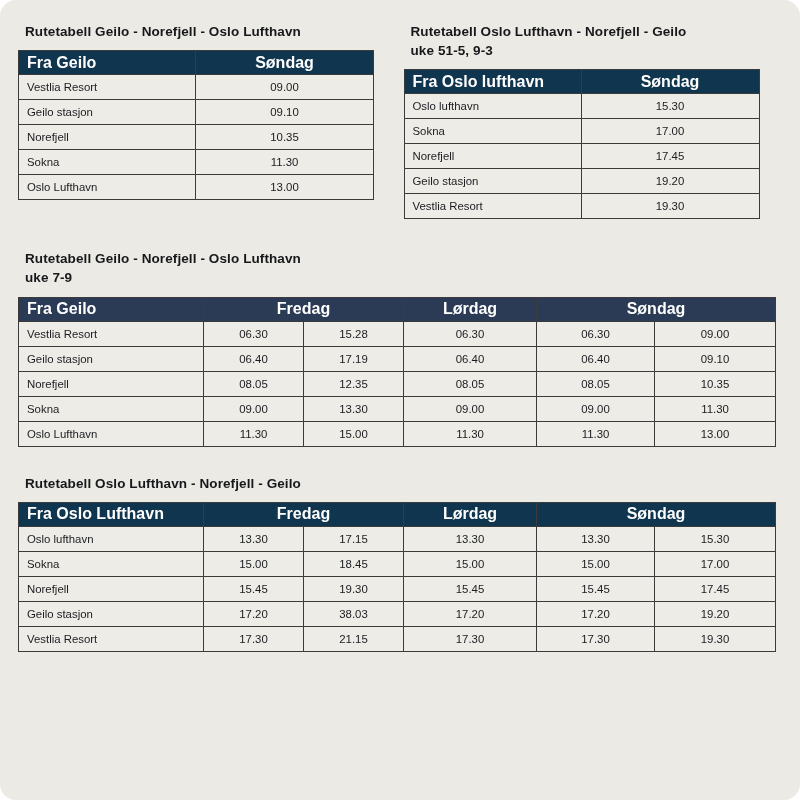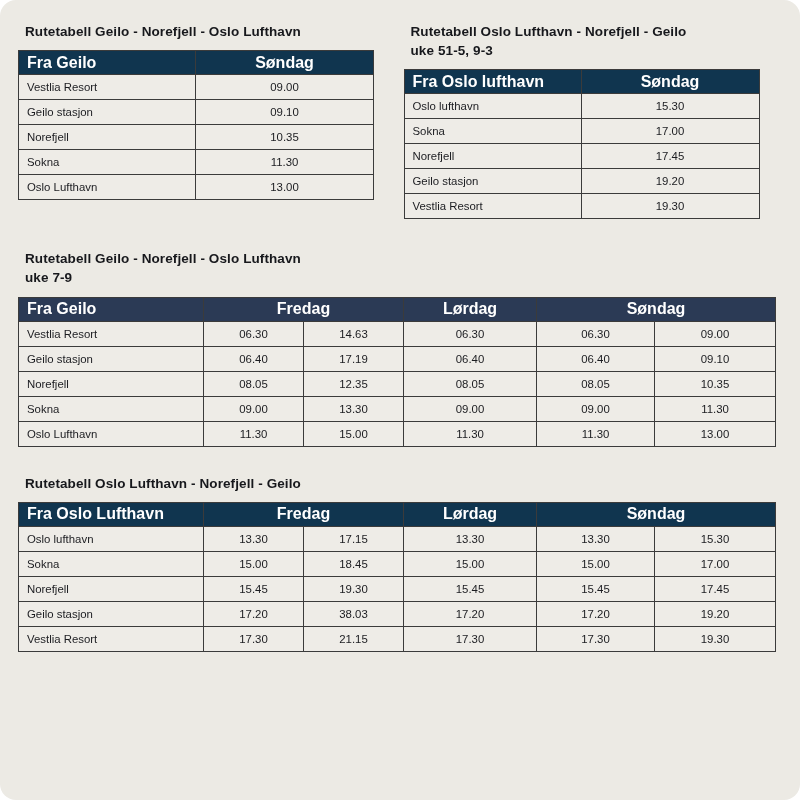--- a/index.html
+++ b/index.html
@@ -195,21 +195,21 @@
           <th>Fra Geilo</th>
           <th class="ctr" colspan="2">Fredag</th>
           <th class="ctr">Lørdag</th>
           <th class="ctr" colspan="2">Søndag</th>
         </tr>
       </thead>
       <tbody>
         <tr>
           <td>Vestlia Resort</td>
           <td class="time">06.30</td>
-          <td class="time">14.63</td>
+          <td class="time">15.28</td>
           <td class="time">06.30</td>
           <td class="time">06.30</td>
           <td class="time">09.00</td>
         </tr>
         <tr>
           <td>Geilo stasjon</td>
           <td class="time">06.40</td>
           <td class="time">17.19</td>
           <td class="time">06.40</td>
           <td class="time">06.40</td>

